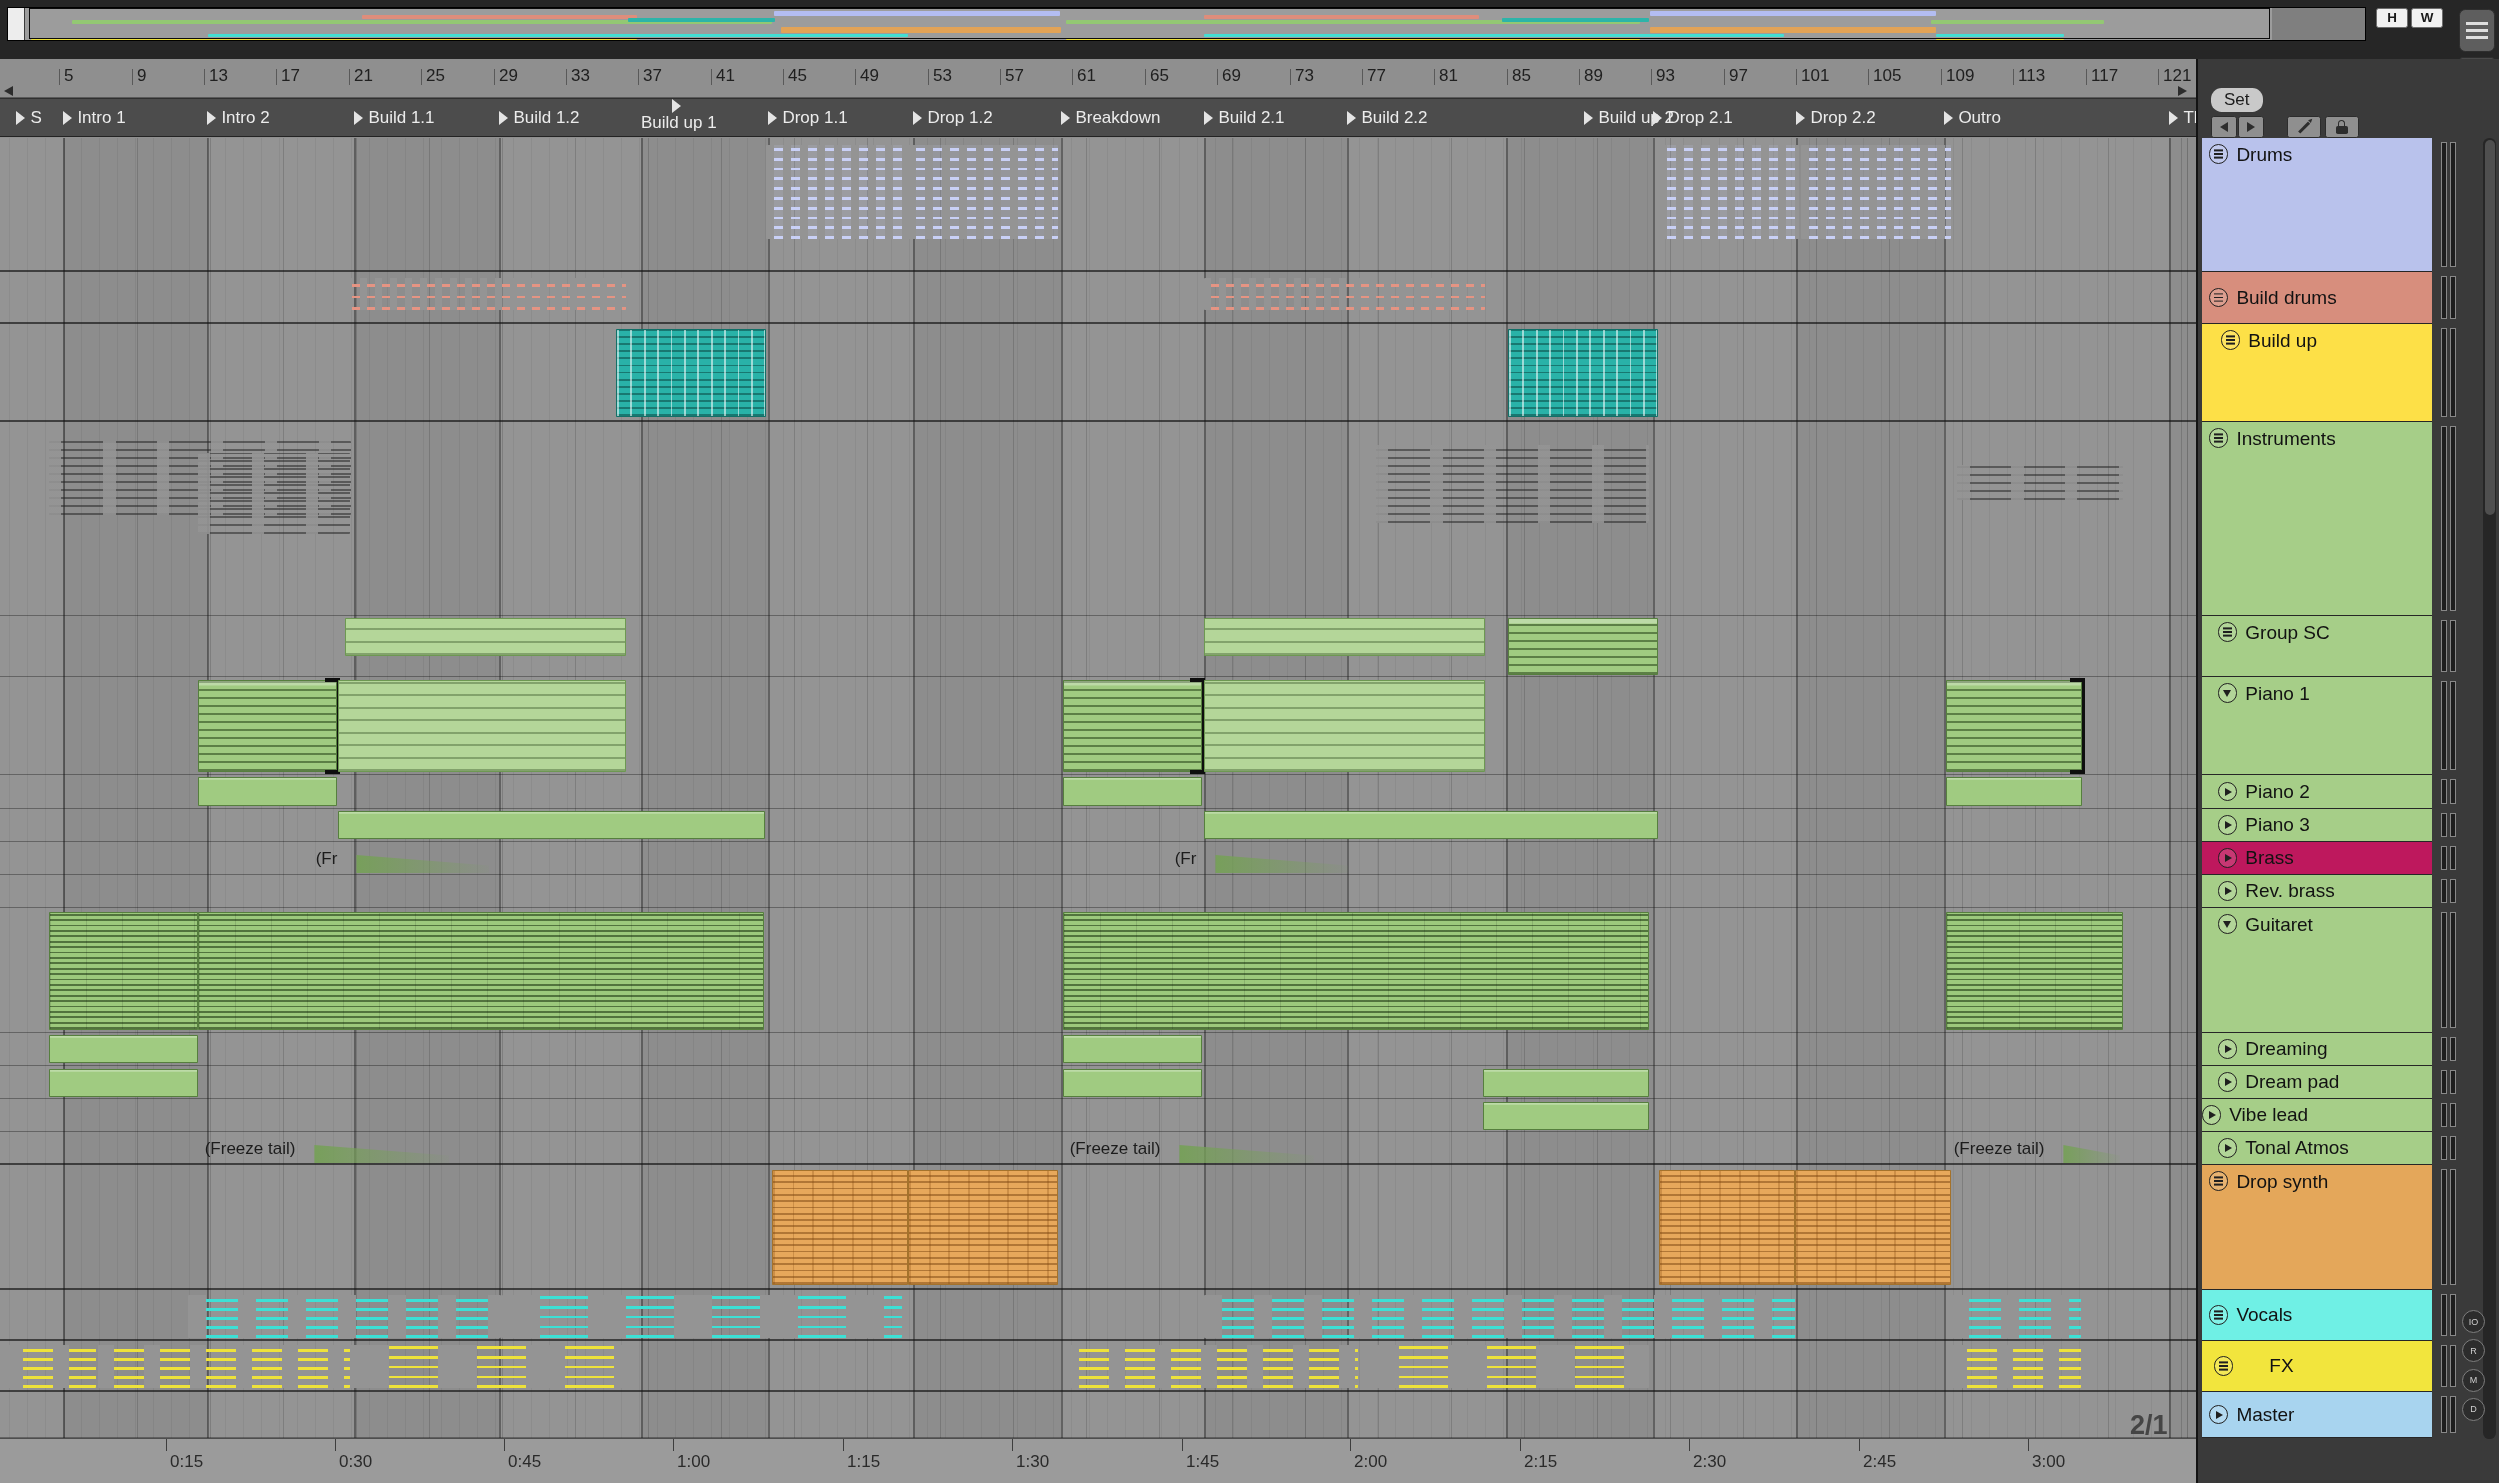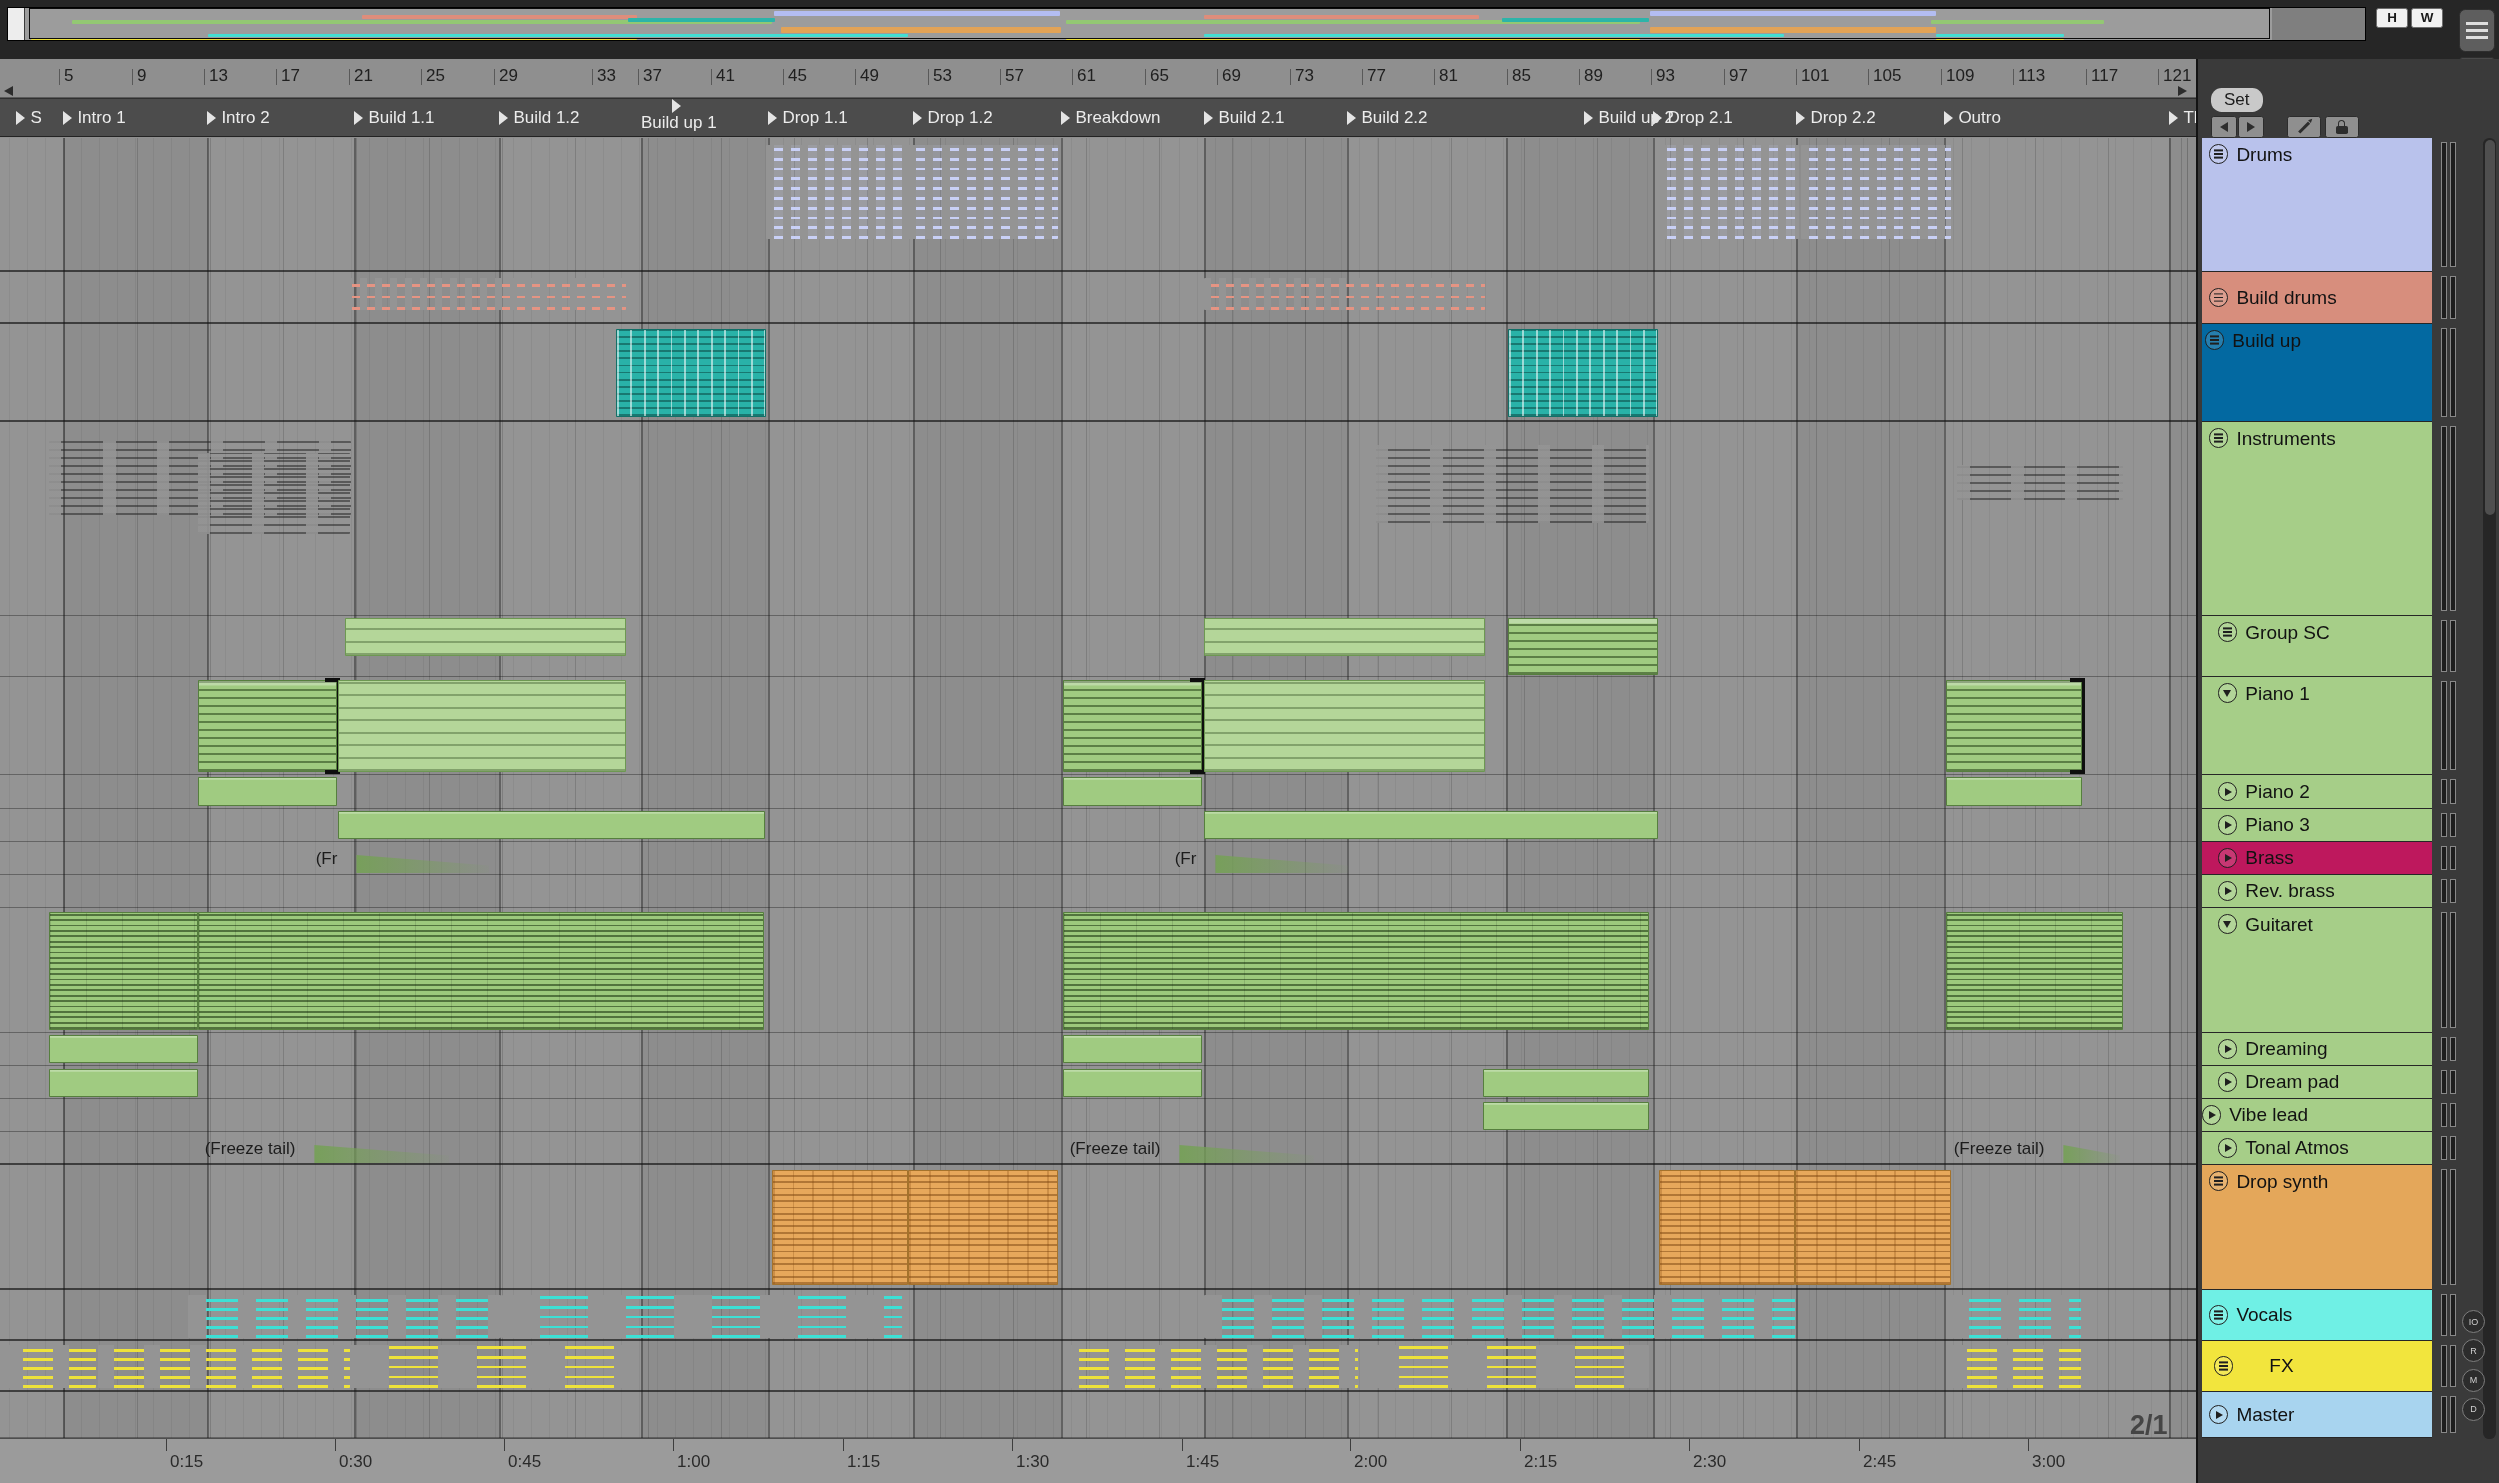--- a/index.html
+++ b/index.html
@@ -186,21 +186,21 @@
     <div id="bar-ruler">
       <div id="arr-l" class="scroll-arrow"></div>
       <div id="arr-r" class="scroll-arrow"></div>
     <div class="barnum" style="left: 64px;">5</div>
         <div class="barnum" style="left: 137px;">9</div>
         <div class="barnum" style="left: 209px;">13</div>
         <div class="barnum" style="left: 281px;">17</div>
         <div class="barnum" style="left: 354px;">21</div>
         <div class="barnum" style="left: 426px;">25</div>
         <div class="barnum" style="left: 499px;">29</div>
-        <div class="barnum" style="left: 597px;">33</div>
+        <div class="barnum" style="left: 571px;">33</div>
         <div class="barnum" style="left: 643px;">37</div>
         <div class="barnum" style="left: 716px;">41</div>
         <div class="barnum" style="left: 788px;">45</div>
         <div class="barnum" style="left: 860px;">49</div>
         <div class="barnum" style="left: 933px;">53</div>
         <div class="barnum" style="left: 1005px;">57</div>
         <div class="barnum" style="left: 1077px;">61</div>
         <div class="barnum" style="left: 1150px;">65</div>
         <div class="barnum" style="left: 1222px;">69</div>
         <div class="barnum" style="left: 1295px;">73</div>
@@ -439,21 +439,21 @@
             <div class="g-group"></div>
           </div>
           <span class="tname">Drums</span>
         </div>
         <div class="hdr" style="height: 52px; background: rgb(215, 142, 125); padding-left: 7.1px;">
           <div class="tic">
             <div class="g-group"></div>
           </div>
           <span class="tname">Build drums</span>
         </div>
-        <div class="hdr tall" style="height: 98px; background: #0369a1; padding-left: 3px;">
+        <div class="hdr tall" style="height: 98px; background: #fde047; padding-left: 19px;">
           <div class="tic">
             <div class="g-group"></div>
           </div>
           <span class="tname">Build up</span>
         </div>
         <div class="hdr tall" style="height: 194px; background: rgb(166, 206, 136); padding-left: 7.1px;">
           <div class="tic">
             <div class="g-group"></div>
           </div>
           <span class="tname">Instruments</span>

